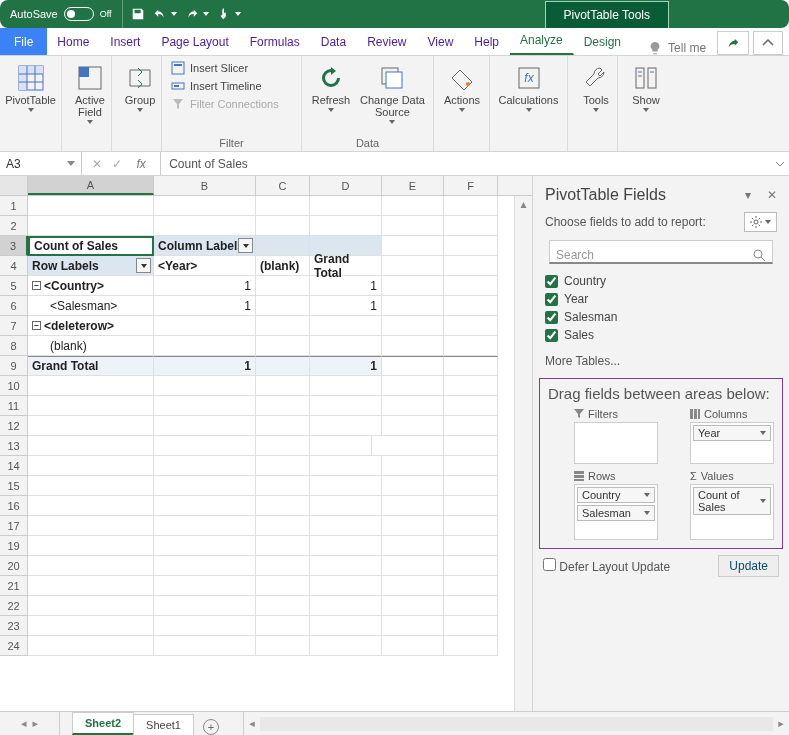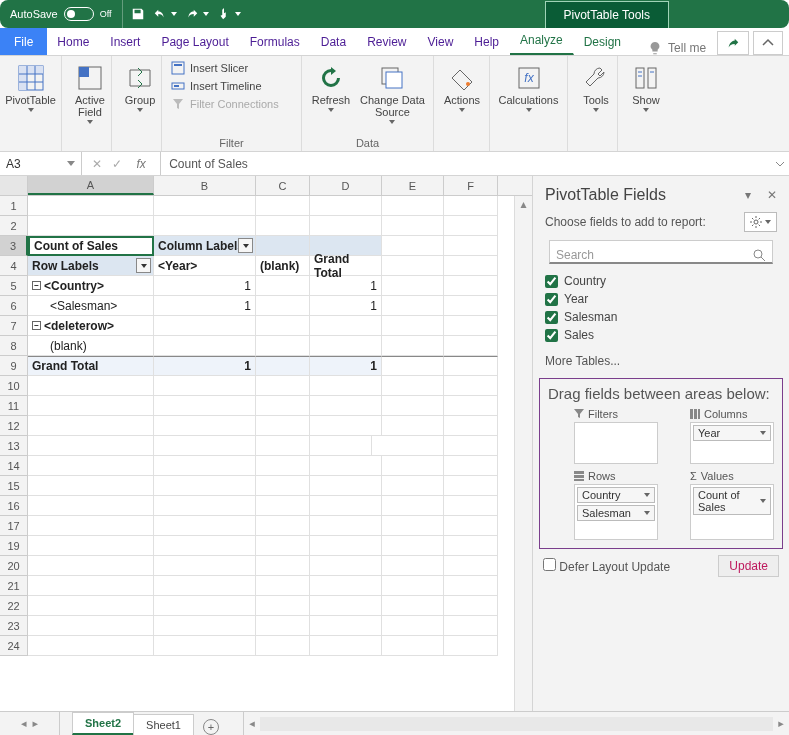--- a/index.html
+++ b/index.html
@@ -91,21 +91,21 @@
 .areas { border: 1px solid #7a3e8c; margin: 6px 6px 0; padding: 6px 8px 8px; background: #f3f3f3; }
 .areas .hint { color: #555; margin-bottom: 6px; font-size: 15px; }
 .area-grid { display: grid; grid-template-columns: 1fr 1fr; grid-template-rows: auto auto; gap: 6px; }
 .area { display: flex; flex-direction: column; margin-left: 26px; }
 .area .alabel { display: flex; align-items: center; gap: 4px; color: #555; font-size: 11px; margin-bottom: 2px; }
 .area .abox { border: 1px solid #ccc; background: #fff; min-height: 42px; padding: 2px; display: flex; flex-direction: column; gap: 2px; }
 .area.tall .abox { min-height: 56px; }
 .chip { border: 1px solid #bbb; background: #f6f6f6; padding: 1px 4px; font-size: 11px; display: flex; justify-content: space-between; align-items: center; cursor:pointer; }
 .chip::after { content:''; border-left:3px solid transparent; border-right:3px solid transparent; border-top:4px solid #666; }
 .deferrow { display: flex; align-items: center; justify-content: space-between; padding: 6px 10px; color: #555; }
-.deferrow .upd { border: 1px solid #ccc; background: #eee; color: #be185d; padding: 3px 10px; }
+.deferrow .upd { border: 1px solid #ccc; background: #eee; color: #0c4a6e; padding: 3px 10px; }
 
 
 .sheettabs { height: 24px; border-top: 1px solid #ccc; background: #f3f3f3; display: flex; align-items: stretch; font-size: 11px; }
 .sheettabs .nav { width: 60px; display: flex; align-items: center; justify-content: center; gap: 6px; color: #888; border-right: 1px solid #ccc; }
 .sheettabs .stlist { display: flex; align-items: flex-end; padding-left: 12px; }
 .stab { padding: 4px 12px; border: 1px solid #ccc; border-bottom: none; background: #fff; margin-right: -1px; cursor: pointer; color: #444; }
 .stab.active { border-bottom: 2px solid #217346; background: #fff; font-weight: 600; color: #217346; }
 .addsheet { width: 24px; display: flex; align-items: center; justify-content: center; margin-left: 6px; }
 .addsheet .circ { width: 16px; height: 16px; border: 1px solid #888; border-radius: 50%; display: flex; align-items: center; justify-content: center; font-size: 11px; color: #666; }
 .hscroll { flex:1; border-left: 1px solid #ccc; margin-left: 20px; display:flex; align-items:center; }

